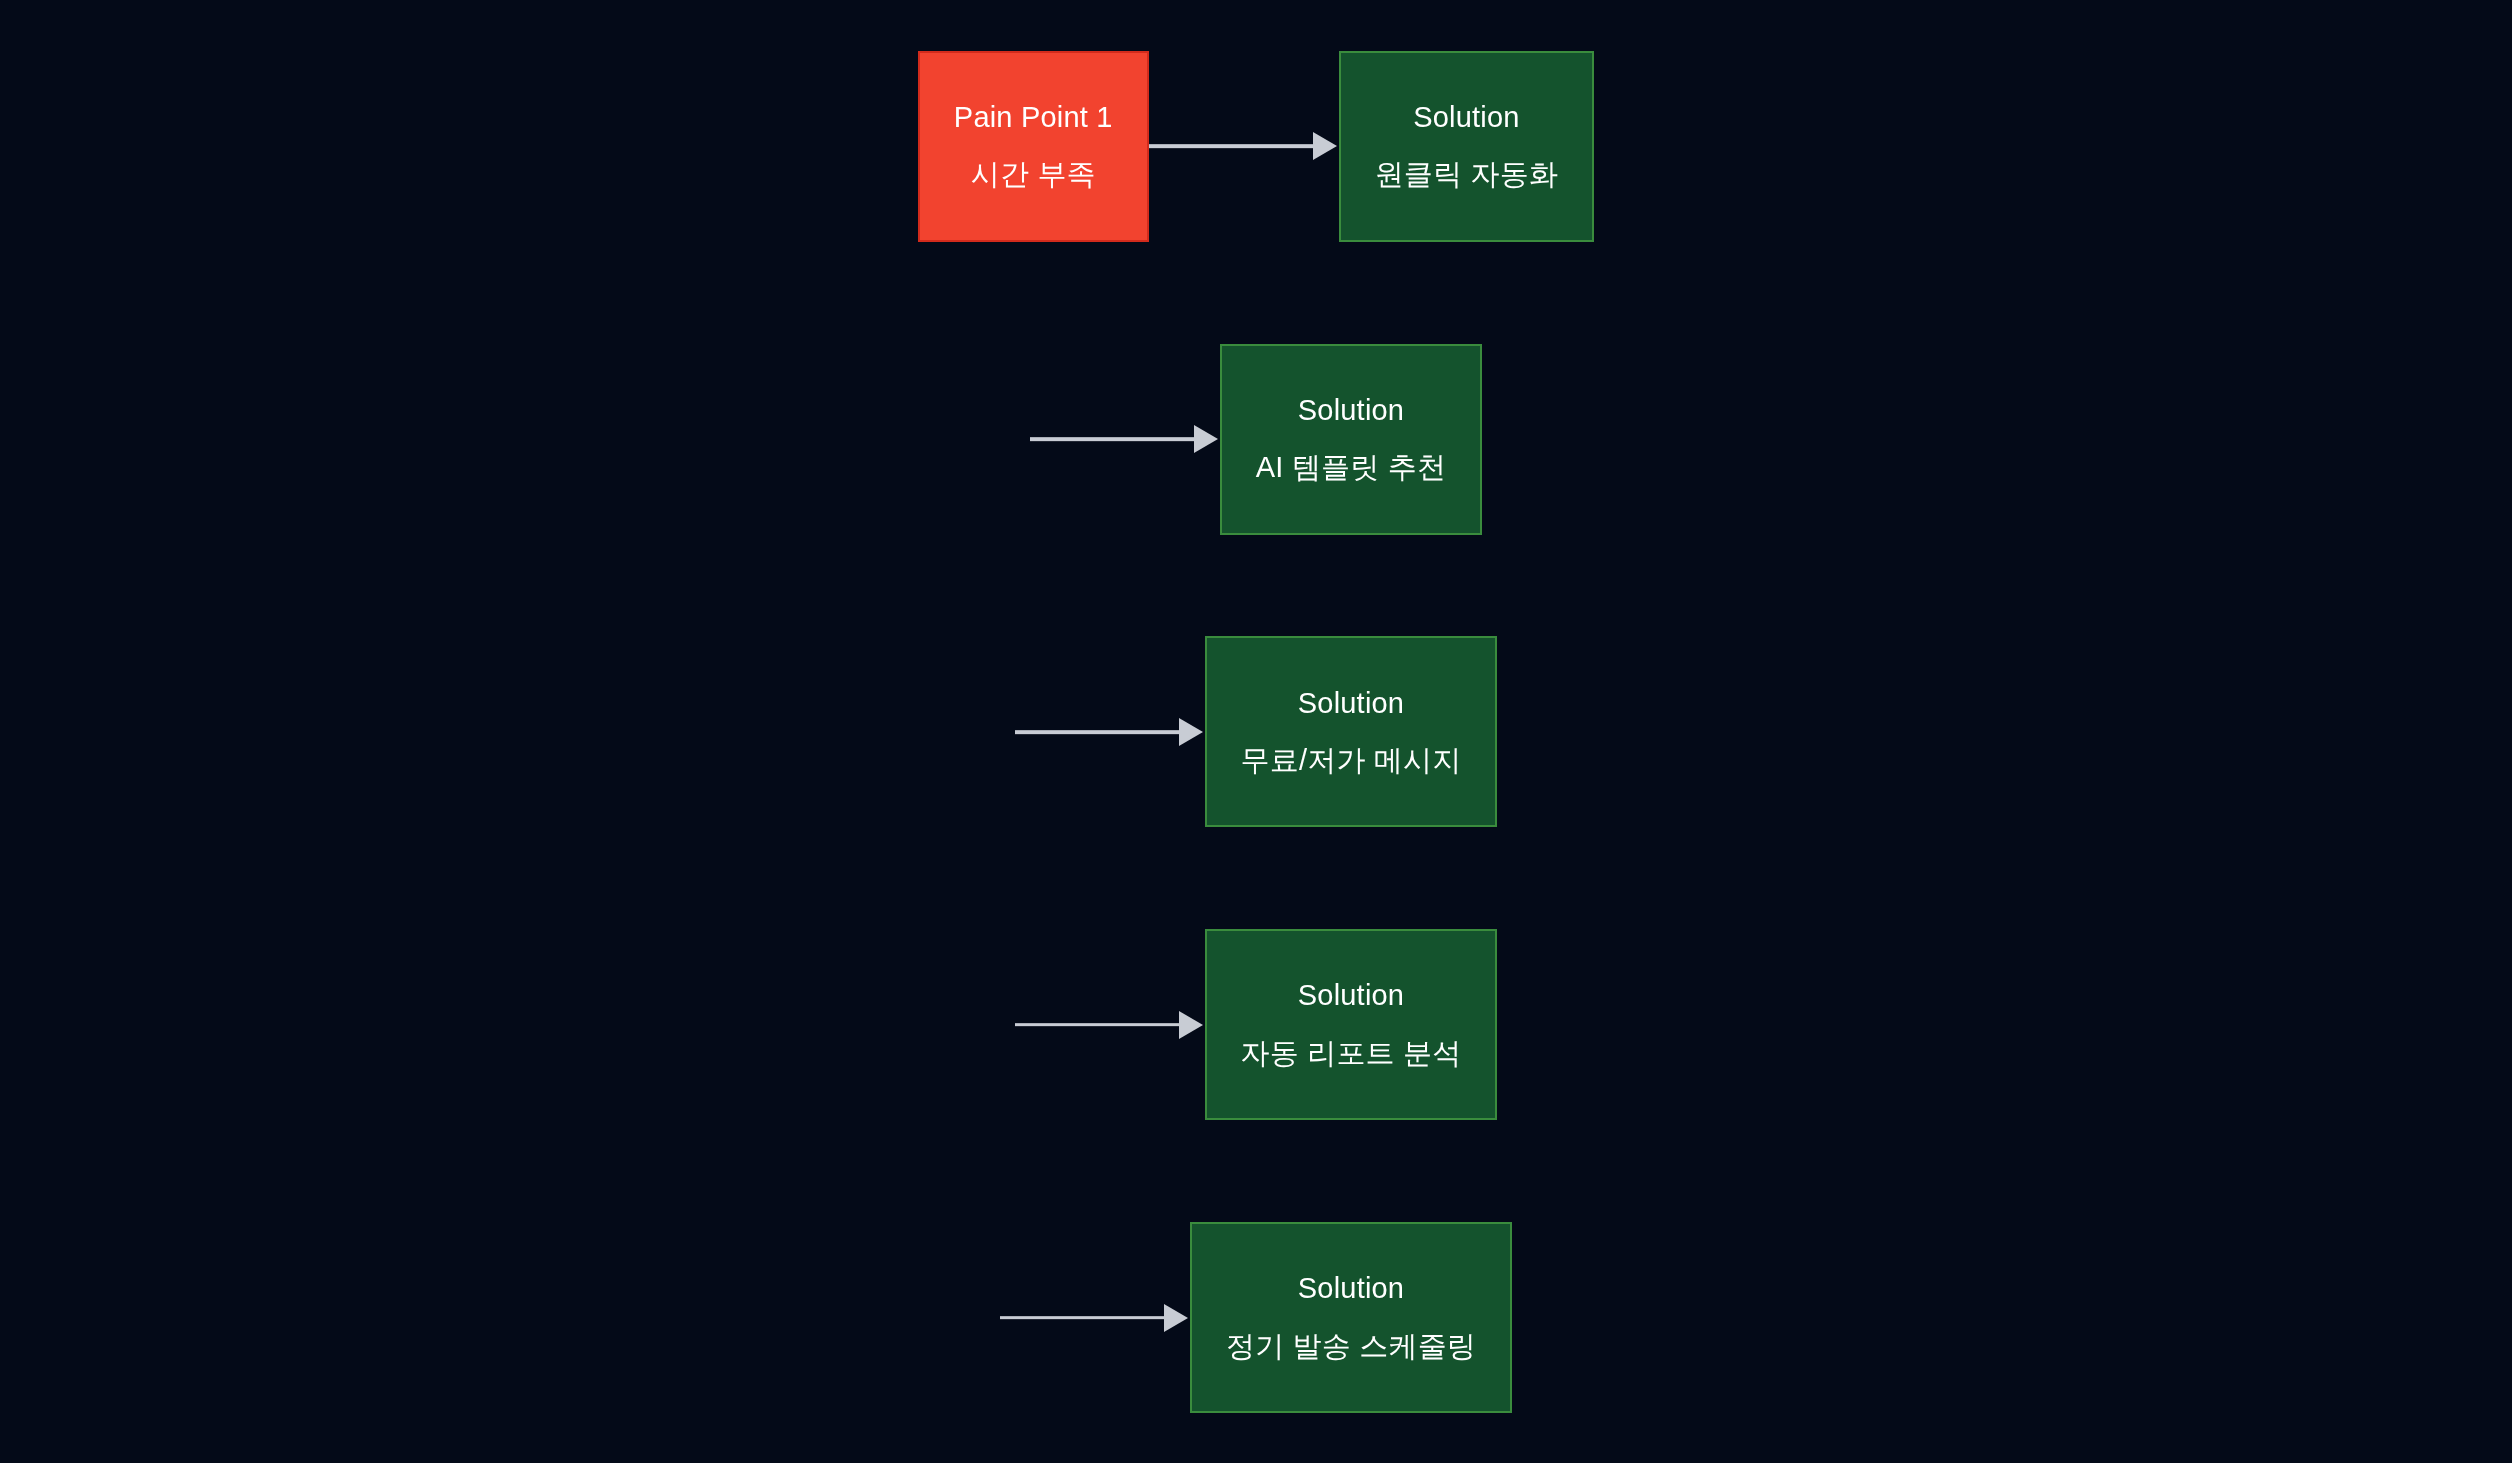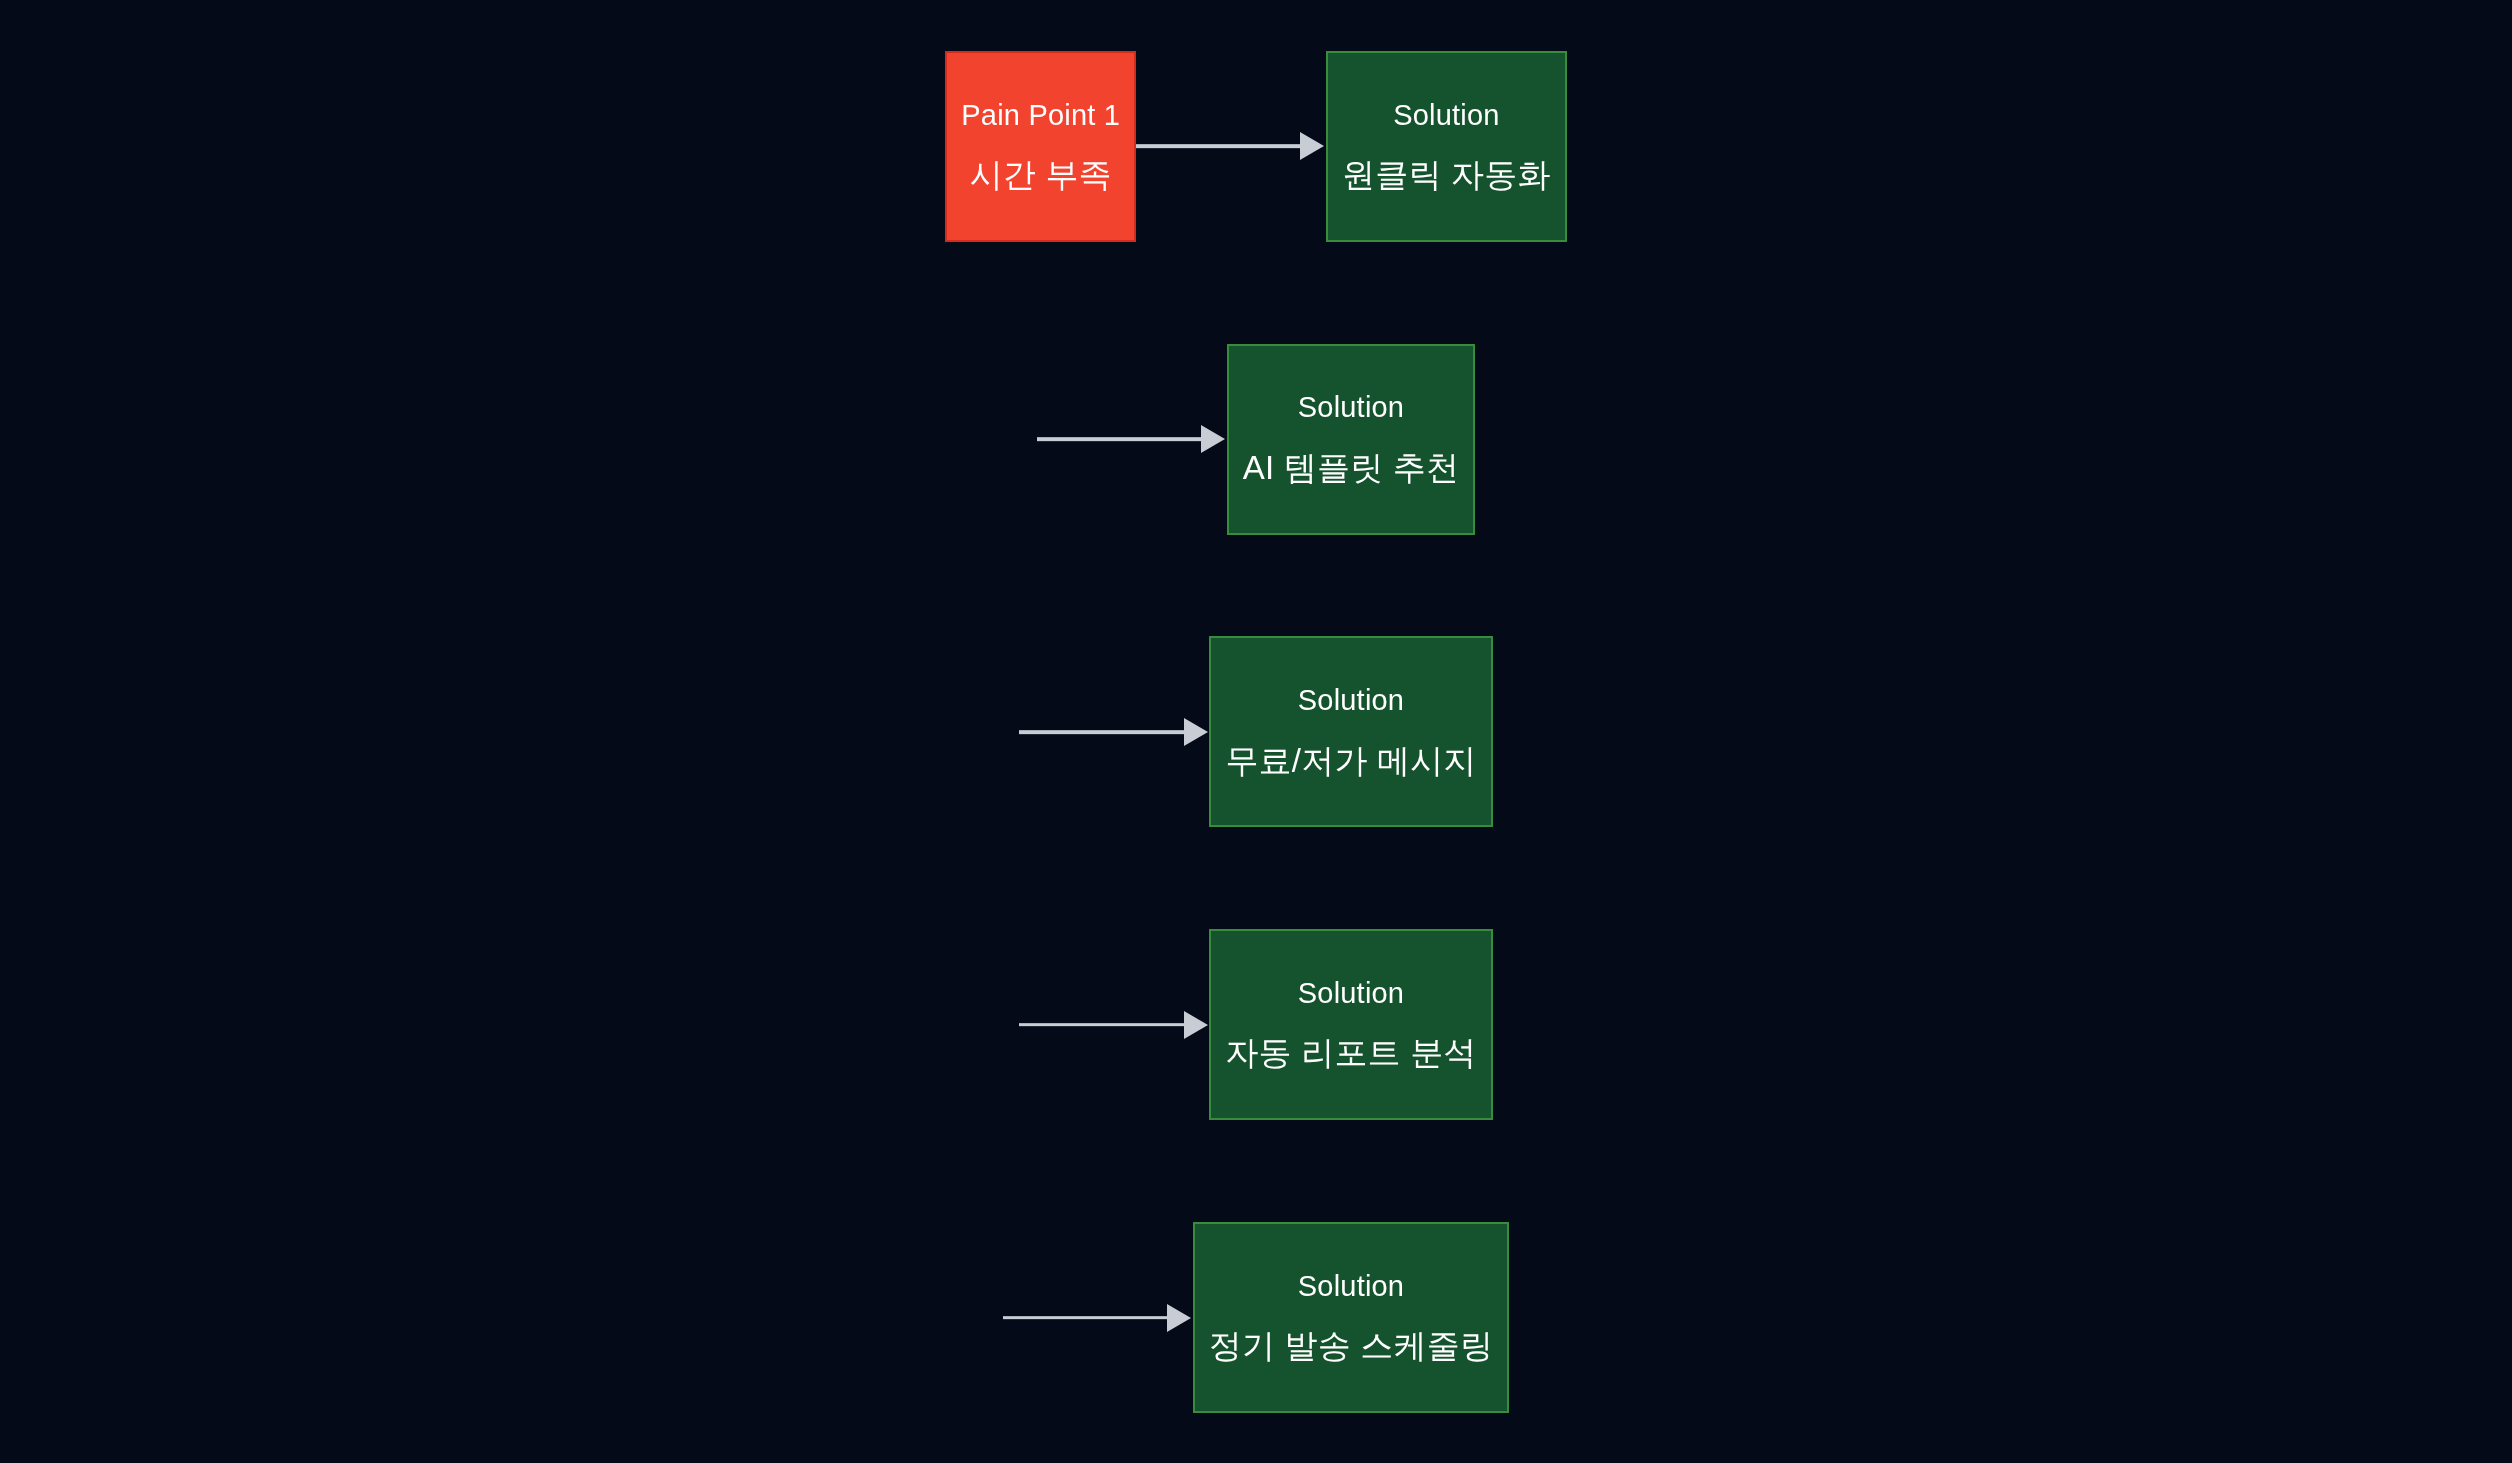--- a/index.html
+++ b/index.html
@@ -33,35 +33,35 @@
     justify-content: center;
     min-height: 0;
   }
   .node {
     box-sizing: border-box;
     height: 191px;
     display: flex;
     flex-direction: column;
     align-items: center;
     justify-content: center;
-    padding: 0 14px;
+    padding: 0 34px;
     border-style: solid;
     border-width: 2.8px;
     color: #ffffff;
     text-align: center;
     white-space: nowrap;
     line-height: 1.22;
   }
   .node .node-title {
     font-size: 29px;
     font-weight: 400;
     letter-spacing: 0.2px;
   }
   .node .node-sub {
-    font-size: 33px;
+    font-size: 29px;
     font-weight: 400;
     margin-top: 22px;
     letter-spacing: 0.2px;
   }
   .node.pain {
     background: #f2432f;
     border-color: #d32b1c;
   }
   .node.solution {
     background: #14532d;

